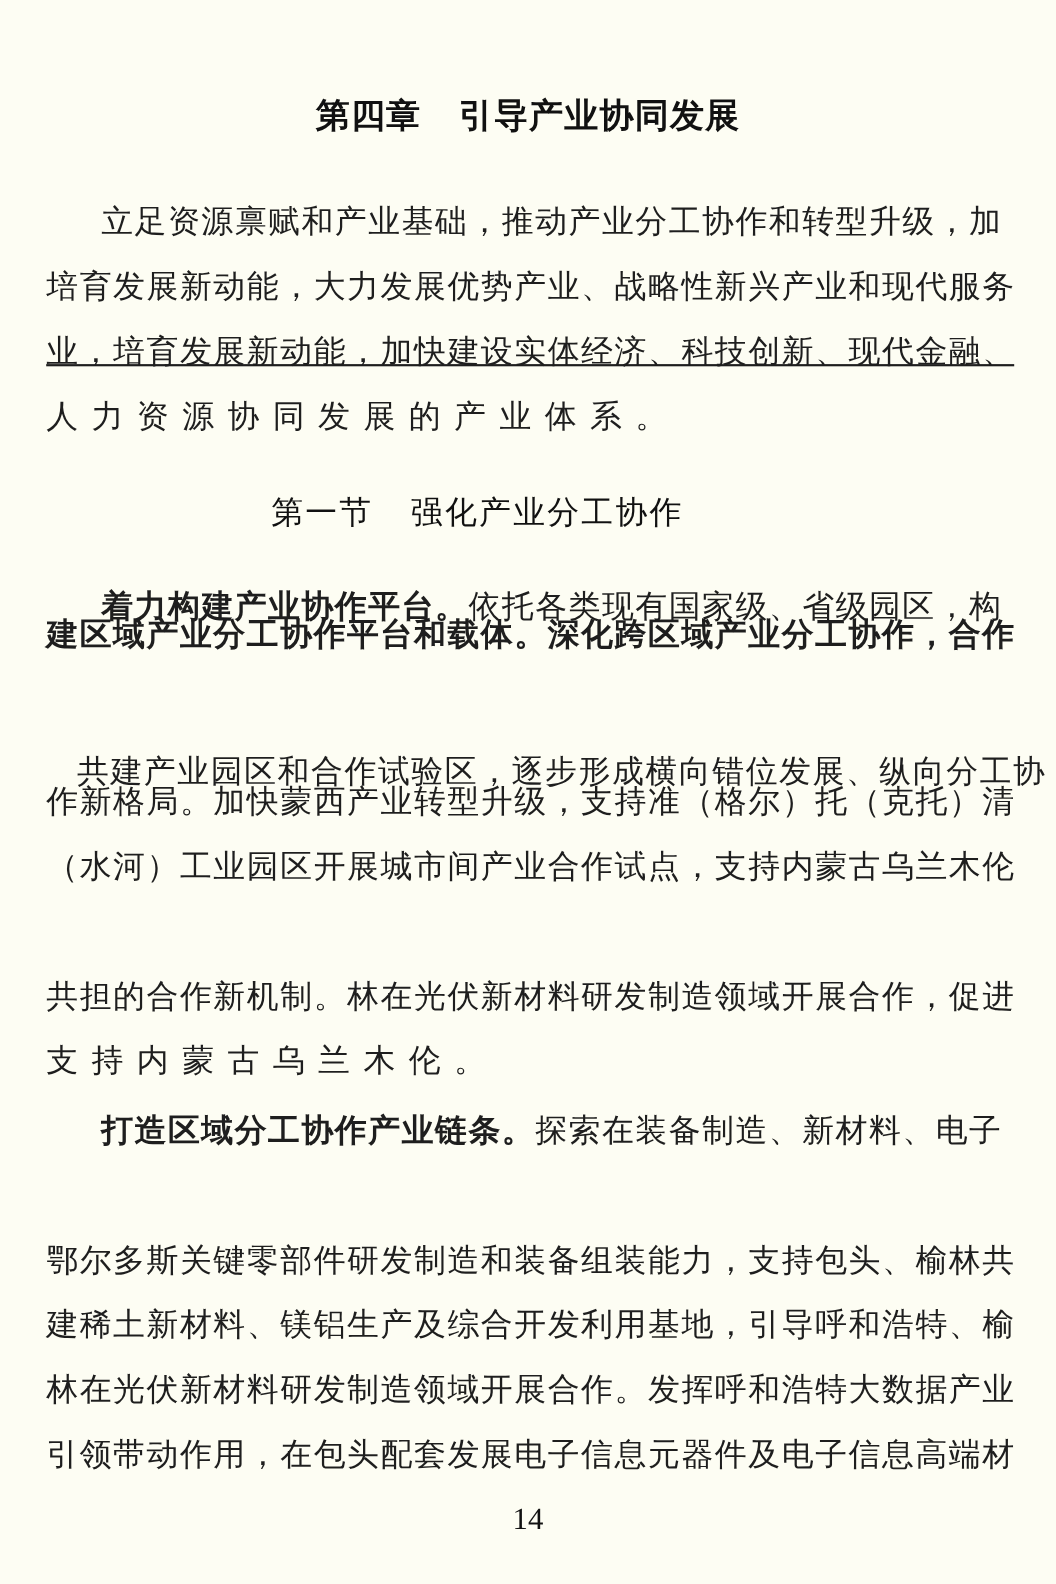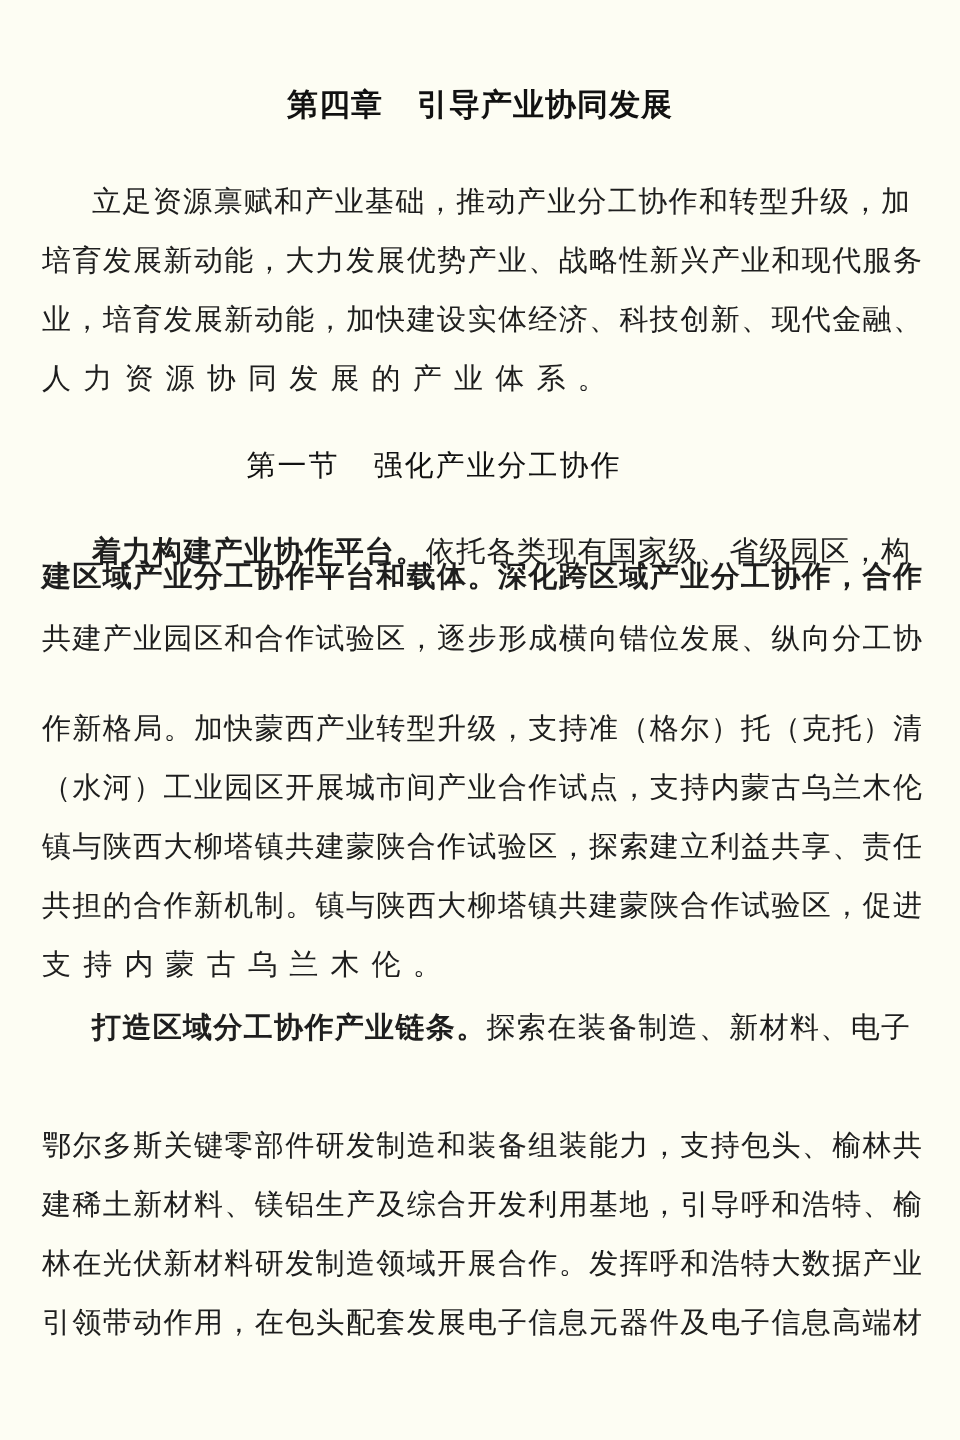--- a/index.html
+++ b/index.html
@@ -81,34 +81,34 @@
 </style>
 </head>
 <body>
 
 <div class="page">
 
   <div class="chapter-title"><span>第四章</span><span class="gap"></span><span>引导产业协同发展</span></div>
 
   <div class="line first" style="top: 181px; letter-spacing: 0px; display: block;">立足资源禀赋和产业基础，推动产业分工协作和转型升级，加</div>
   <div class="line" style="top: 240px; letter-spacing: 0px; display: block;">培育发展新动能，大力发展优势产业、战略性新兴产业和现代服务</div>
-  <div class="line" style="top: 299px; letter-spacing: 0px; display: block;">业，培育发展新动能，加快建设实体经济、科技创新、现代金融、</div>
+  <div class="line" style="top: 299px; letter-spacing: 0px; display: block; text-decoration: underline;">业，培育发展新动能，加快建设实体经济、科技创新、现代金融、</div>
   <div class="line last" style="top:358px">人力资源协同发展的产业体系。</div>
 
   <div class="section-title"><span>第一节</span><span class="gap"></span><span>强化产业分工协作</span></div>
 
   <div class="line first" style="top: 531px; letter-spacing: 0px; display: block;"><span class="lead">着力构建产业协作平台。</span><span>依托各类现有国家级、省级园区，构</span></div>
   <div class="line" style="top: 556px; letter-spacing: 0px; display: block; font-weight: bold;">建区域产业分工协作平台和载体。深化跨区域产业分工协作，合作</div>
-  <div class="line" style="top: 618px; letter-spacing: 0px; display: block;">共建产业园区和合作试验区，逐步形成横向错位发展、纵向分工协</div>
+  <div class="line" style="top: 681px; letter-spacing: 0px; display: block; margin-left: 28px;">共建产业园区和合作试验区，逐步形成横向错位发展、纵向分工协</div>
   <div class="line" style="top: 708px; letter-spacing: 0px; display: block;">作新格局。加快蒙西产业转型升级，支持准（格尔）托（克托）清</div>
   <div class="line" style="top: 767px; letter-spacing: 0px; display: block;">（水河）工业园区开展城市间产业合作试点，支持内蒙古乌兰木伦</div>
-  <div class="line" style="top: 826px; letter-spacing: 0px; display: block;">镇与陕西大柳塔镇共建蒙陕合作试验区，探索建立利益共享、责任</div>
-  <div class="line" style="top: 885px; letter-spacing: 0px; display: block;">共担的合作新机制。镇与陕西大柳塔镇共建蒙陕合作试验区，促进</div>
+  <div class="line" style="top: 885px; letter-spacing: 0px; display: block;">共担的合作新机制。林在光伏新材料研发制造领域开展合作，促进</div>
   <div class="line last" style="top:944px">支持内蒙古乌兰木伦。</div>
 
   <div class="line first" style="top: 1007px; letter-spacing: 0px; display: block;"><span class="lead">打造区域分工协作产业链条。</span><span>探索在装备制造、新材料、电子</span></div>
   <div class="line" style="top: 1125px; letter-spacing: 0px; display: block;">鄂尔多斯关键零部件研发制造和装备组装能力，支持包头、榆林共</div>
   <div class="line" style="top: 1184px; letter-spacing: 0px; display: block;">建稀土新材料、镁铝生产及综合开发利用基地，引导呼和浩特、榆</div>
   <div class="line" style="top: 1243px; letter-spacing: 0px; display: block;">林在光伏新材料研发制造领域开展合作。发挥呼和浩特大数据产业</div>
   <div class="line" style="top: 1302px; letter-spacing: 0px; display: block;">引领带动作用，在包头配套发展电子信息元器件及电子信息高端材</div>
 
+  <div class="page-number">14</div>
 
 </div>
 
 </body></html>

